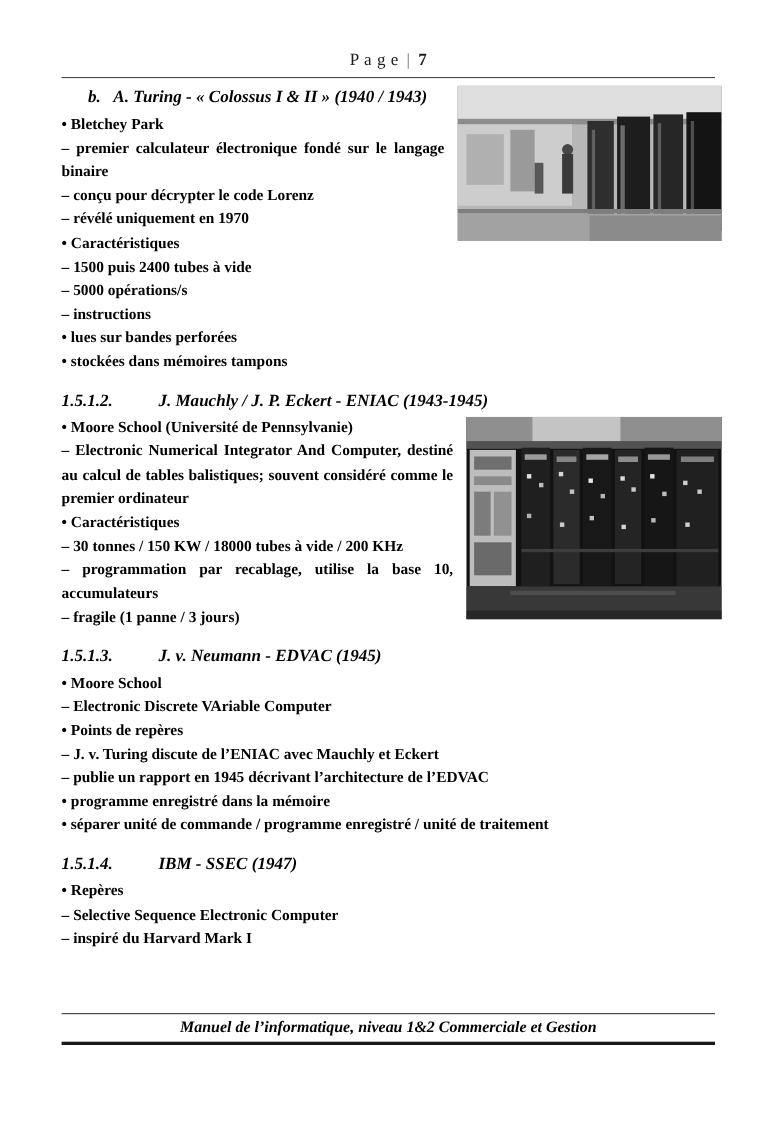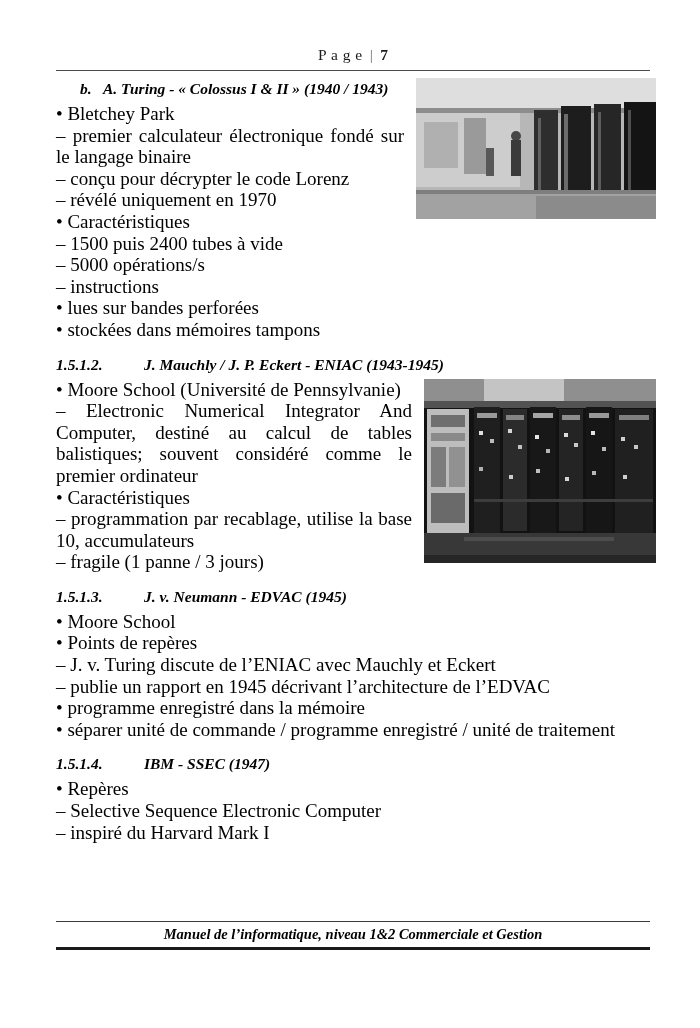--- a/index.html
+++ b/index.html
@@ -54,23 +54,24 @@
   .heading .hnum {
     display: inline-block;
     font-weight: bold;
     font-style: italic;
   }
   .heading .hnum.wide { width: 88px; }
   .heading.sub { padding-left: 24px; }
   .heading.sub .hnum { width: 23px; }
   .item {
     margin: 0;
-    font-size: 19px;
+    font-size: 14px;
     line-height: 21.6px;
     text-align: justify;
+    font-weight: bold;
   }
   
   .photo {
     float: right;
     margin: 0 -6px 8px 12px;
     background: #9a9a9a;
     line-height: 0;
   }
   .photo svg { display: block; }
   
@@ -189,29 +190,31 @@
         <rect x="199" y="96" width="4" height="4" fill="#cfcfcf"></rect>
         <rect x="50" y="120" width="179" height="3" fill="#3d3d3d"></rect>
         <rect y="154" width="232" height="30" fill="#383838"></rect>
         <rect x="40" y="158" width="150" height="4" fill="#4d4d4d"></rect>
         <rect y="176" width="232" height="8" fill="#262626"></rect>
       </svg>
     </div>
     <p class="item">• Moore School (Université de Pennsylvanie)</p>
     <p class="item">– Electronic Numerical Integrator And Computer, destiné au calcul de tables balistiques; souvent considéré comme le premier ordinateur</p>
     <p class="item">• Caractéristiques</p>
+    <p class="item">– 30 tonnes / 150 KW / 18000 tubes à vide / 200 KHz</p>
     <p class="item">– programmation par recablage, utilise la base 10, accumulateurs</p>
     <p class="item">– fragile (1 panne / 3 jours)</p>
   </div>
 
   <div class="section clear">
     <div class="heading">
       <span class="hnum wide">1.5.1.3.</span><span>J. v. Neumann - EDVAC (1945)</span>
     </div>
     <p class="item">• Moore School</p>
+    <p class="item">– Electronic Discrete VAriable Computer</p>
     <p class="item">• Points de repères</p>
     <p class="item">– J. v. Turing discute de l’ENIAC avec Mauchly et Eckert</p>
     <p class="item">– publie un rapport en 1945 décrivant l’architecture de l’EDVAC</p>
     <p class="item">• programme enregistré dans la mémoire</p>
     <p class="item">• séparer unité de commande / programme enregistré / unité de traitement</p>
   </div>
 
   <div class="section">
     <div class="heading">
       <span class="hnum wide">1.5.1.4.</span><span>IBM - SSEC (1947)</span>

